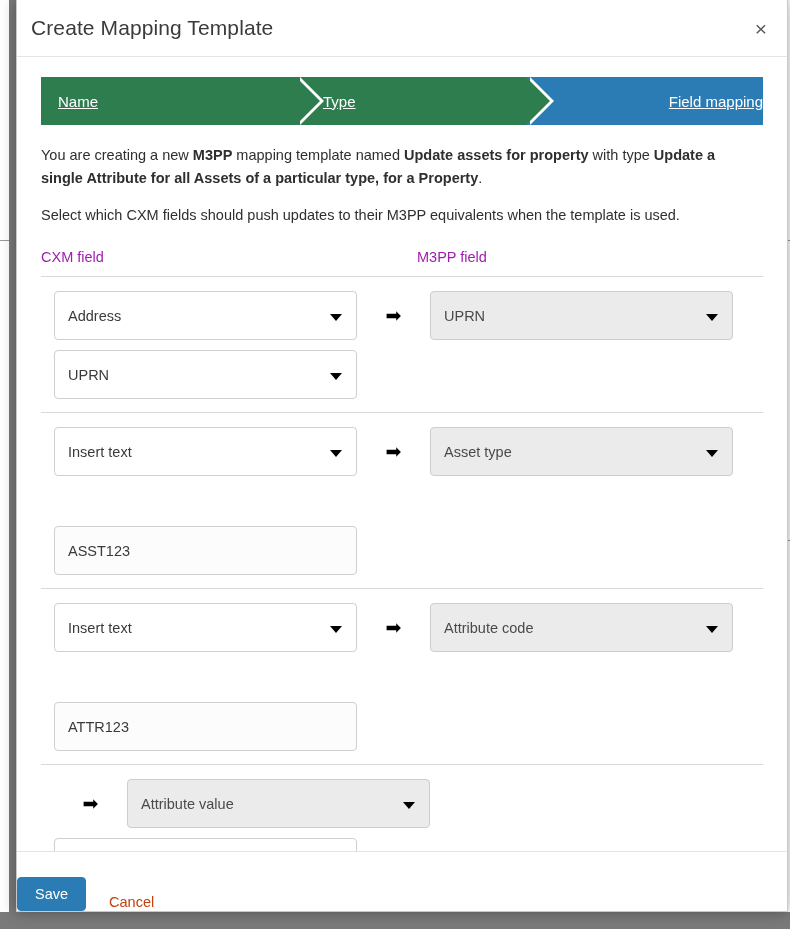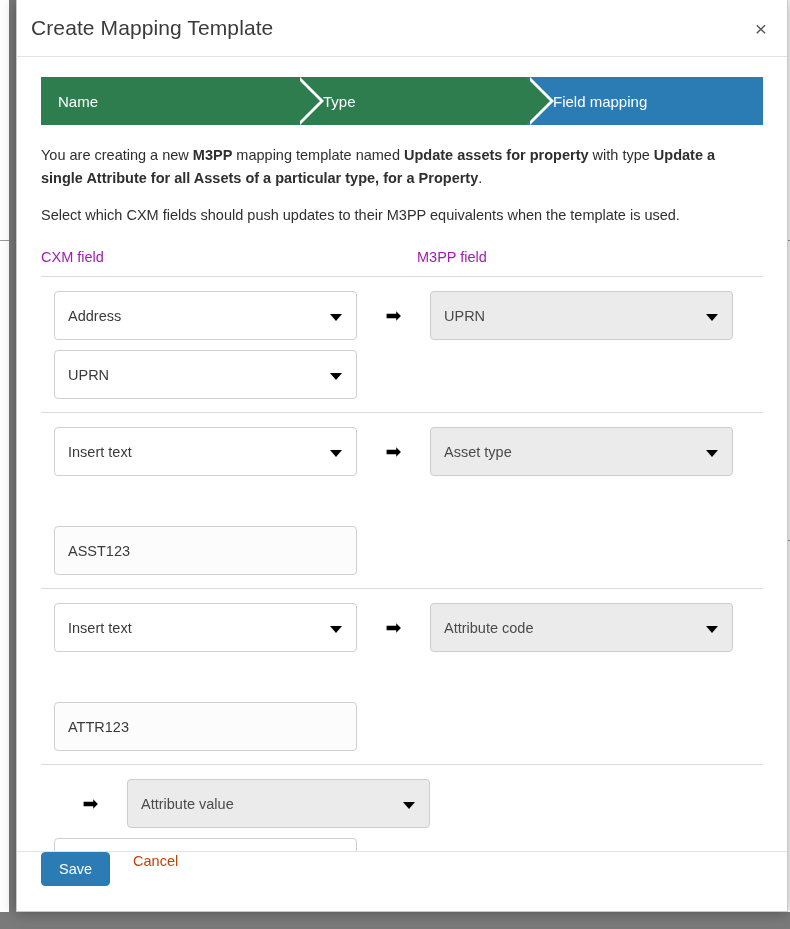--- a/index.html
+++ b/index.html
@@ -83,24 +83,25 @@
     margin-bottom: 19px;
     overflow: hidden;
   }
   .step {
     position: relative;
     display: flex;
     align-items: center;
     color: #ffffff;
     font-size: 15px;
     height: 48px;
+    text-decoration: underline;
   }
   .step .step-label { padding-left: 17px; position: relative; z-index: 2; }
   .step.done { background: #2e7d4f; }
-  .step.active { background: #2b7cb5; }
+  .step.active { background: #2b7cb5; justify-content: flex-end; }
   .step:not(:last-child)::after {
     content: "";
     position: absolute;
     right: -24px; top: 0;
     width: 0; height: 0;
     border-top: 24px solid transparent;
     border-bottom: 24px solid transparent;
     border-left: 24px solid #2e7d4f;
     z-index: 3;
   }
@@ -198,22 +199,21 @@
     background: #ebebeb;
     border-color: #cdcdcd;
     color: #4a4a4a;
   }
 
   
   #modal-footer {
     flex: 0 0 60px;
     border-top: 1px solid #e4e4e4;
     display: flex;
-    align-items: flex-start;
-    padding-left: 24px;
+    align-items: flex-end;
   }
   #save-btn {
     background: #2b7cb5;
     color: #ffffff;
     border: 1px solid #2b7cb5;
     border-radius: 4px;
     font-size: 14.5px;
     padding: 8px 17px;
     cursor: pointer;
     font-family: "Liberation Sans", sans-serif;

